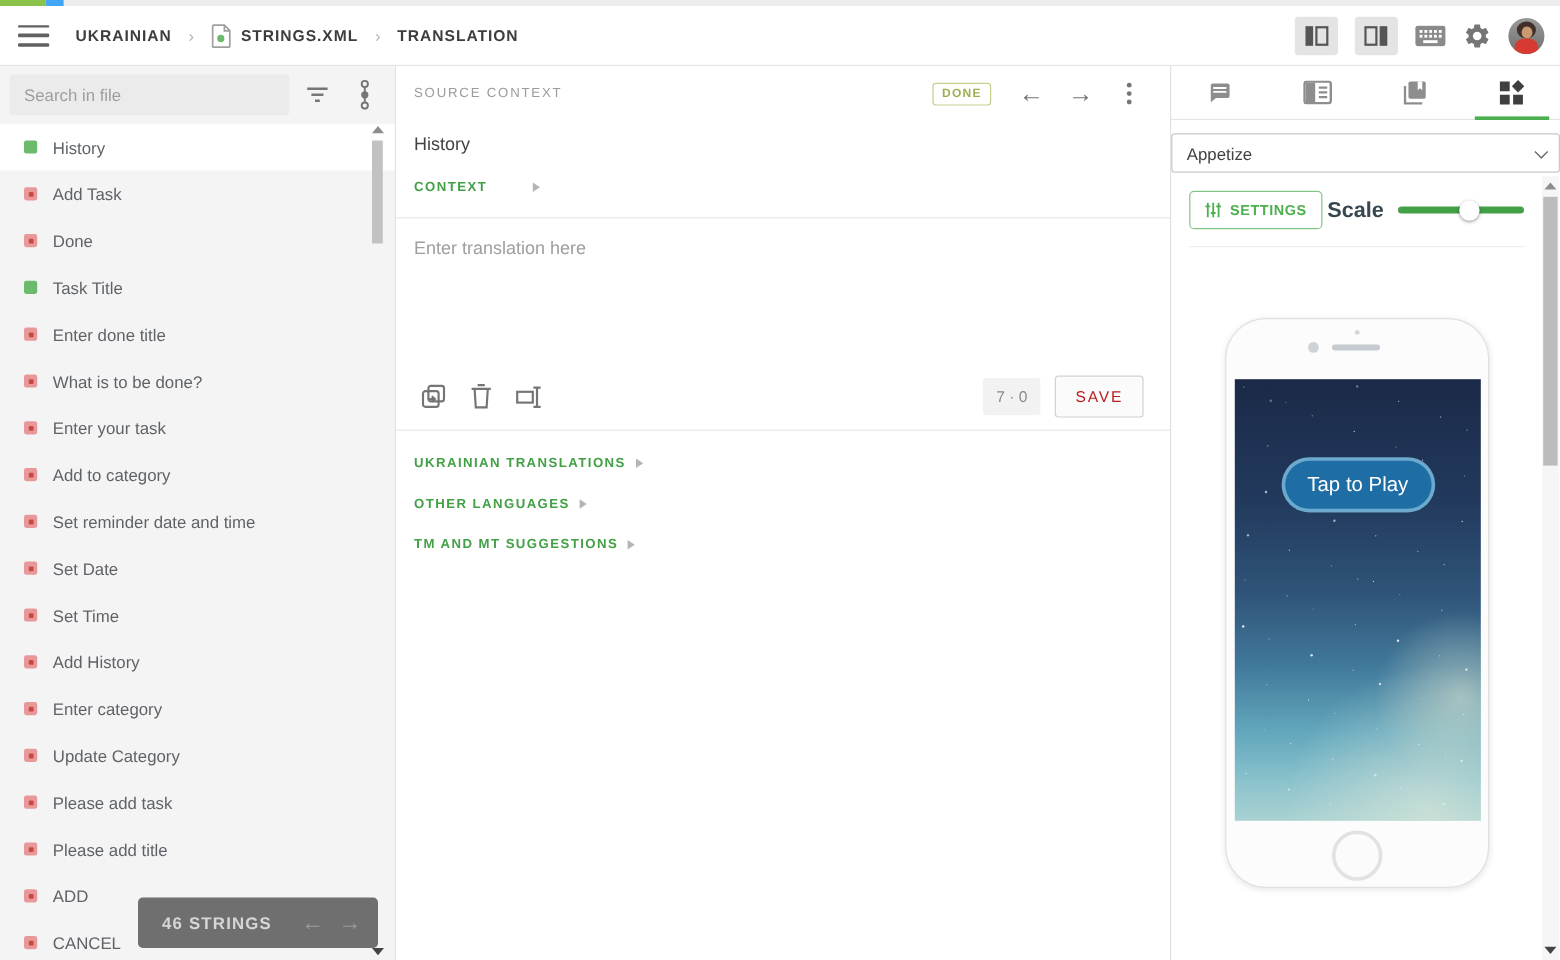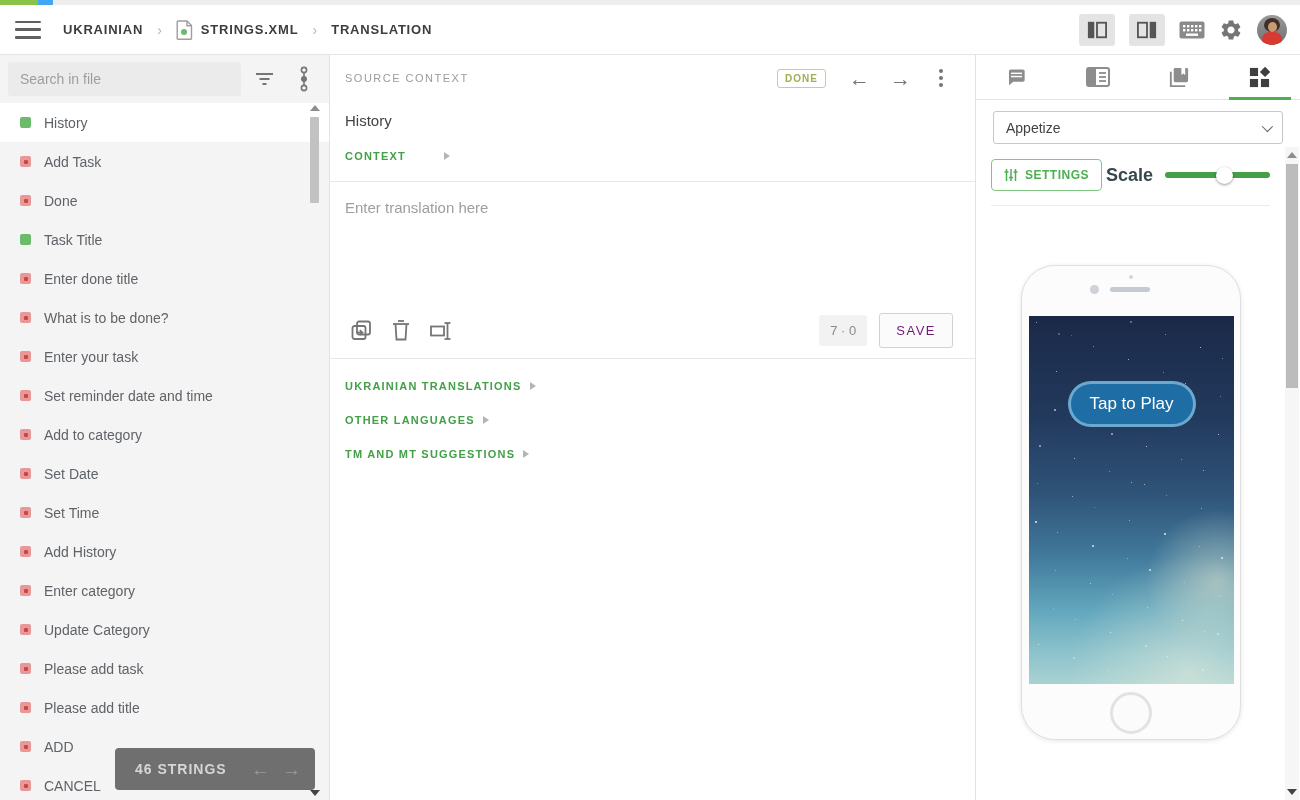--- a/index.html
+++ b/index.html
@@ -76,30 +76,30 @@
   #context-row { display:flex; align-items:center; padding:21px 15px 0; cursor:pointer;gap:30px; }
   .green-caps { font-size:11px; font-weight:700; letter-spacing:1.2px; color:#43a047; }
   .tri { width:0; height:0; border-top:4.5px solid transparent; border-bottom:4.5px solid transparent; border-left:6px solid #b5b5b5; margin-left:8px; }
   .h-divider { height:1px; background:#e8e8e8; }
   #div1 { margin-top:19px; }
   #translation-area { padding:17px 15px 0; height:120px; font-size:15px; color:#9e9e9e; cursor:text; }
   #editor-toolbar { display:flex; align-items:center; padding:0 22px 0 20px; height:56px; }
   .tool-icon { margin-right:18px; cursor:pointer; display:flex; }
   #counter-badge { margin-left:auto; background:#f2f2f2; border-radius:3px; padding:8px 11px; font-size:13px; color:#8a8a8a; }
   #save-btn { margin-left:12px; background:#fbfbfb; border:1px solid #d2d2d2; border-radius:3px;
-              font-size:13px; letter-spacing:1.5px; color:#701a75; padding:9px 16px; cursor:pointer; font-family:inherit; }
+              font-size:13px; letter-spacing:1.5px; color:#b91c1c; padding:9px 16px; cursor:pointer; font-family:inherit; }
   #sections { padding-top:10px; }
   .section-row { height:34px; display:flex; align-items:center; padding-left:15px; cursor:pointer; }
 
   
   #right-panel { position:absolute; left:975px; top:55px; width:325px; height:745px; background:#fff; border-left:1px solid #e2e2e2; }
   #rp-tabs { height:45px; border-bottom:1px solid #e4e4e4; display:flex; }
   .rp-tab { flex:1; display:flex; align-items:center; justify-content:center; cursor:pointer; position:relative; }
   .rp-tab.active::after { content:""; position:absolute; left:50%; transform:translateX(-50%); bottom:-1px; width:62px; height:3px; background:#4caf50; }
-  #device-select { margin:11px 17px 0; height:33px; border:1px solid #c8c8c8; border-radius:3px;
+  #device-select { margin:11px 0 0; height:33px; border:1px solid #c8c8c8; border-radius:3px;
                    display:flex; align-items:center; padding:0 12px; cursor:pointer;text-align:center; }
   #device-select .val { font-size:14px; color:#424242; }
   .chevron-down { margin-left:auto; width:8px; height:8px; border-right:1.6px solid #616161; border-bottom:1.6px solid #616161; transform:rotate(45deg) translateY(-2px); }
   #settings-row { display:flex; align-items:center; margin:15px 30px 0 15px; }
   #settings-btn { display:flex; align-items:center; gap:7px; border:1px solid #81c784; border-radius:4px;
                   background:#fff; padding:8px 12px; cursor:pointer; font-family:inherit; }
   #settings-btn span { font-size:12px; font-weight:600; letter-spacing:0.5px; color:#4caf50; }
   #scale-label { font-size:18px; font-weight:700; color:#37474f; margin-left:4px;text-align:center; }
   #scale-slider { position:relative; flex:1; height:16px; margin-left:12px; cursor:pointer; }
   #scale-track { position:absolute; left:0; right:0; top:5px; height:6px; border-radius:3px; background:#43a047; }
@@ -265,27 +265,27 @@
         <div class="s-item untranslated">
     <span class="s-badge">
             <span class="s-badge-dot"></span>
           </span>
     <span class="s-label">Enter your task</span>
   </div>
         <div class="s-item untranslated">
     <span class="s-badge">
             <span class="s-badge-dot"></span>
           </span>
+    <span class="s-label">Add to category</span>
+  </div>
+        <div class="s-item untranslated">
+    <span class="s-badge">
+            <span class="s-badge-dot"></span>
+          </span>
     <span class="s-label">Set reminder date and time</span>
-  </div>
-        <div class="s-item untranslated">
-    <span class="s-badge">
-            <span class="s-badge-dot"></span>
-          </span>
-    <span class="s-label">Add to category</span>
   </div>
         <div class="s-item untranslated">
     <span class="s-badge">
             <span class="s-badge-dot"></span>
           </span>
     <span class="s-label">Set Date</span>
   </div>
         <div class="s-item untranslated">
     <span class="s-badge">
             <span class="s-badge-dot"></span>

